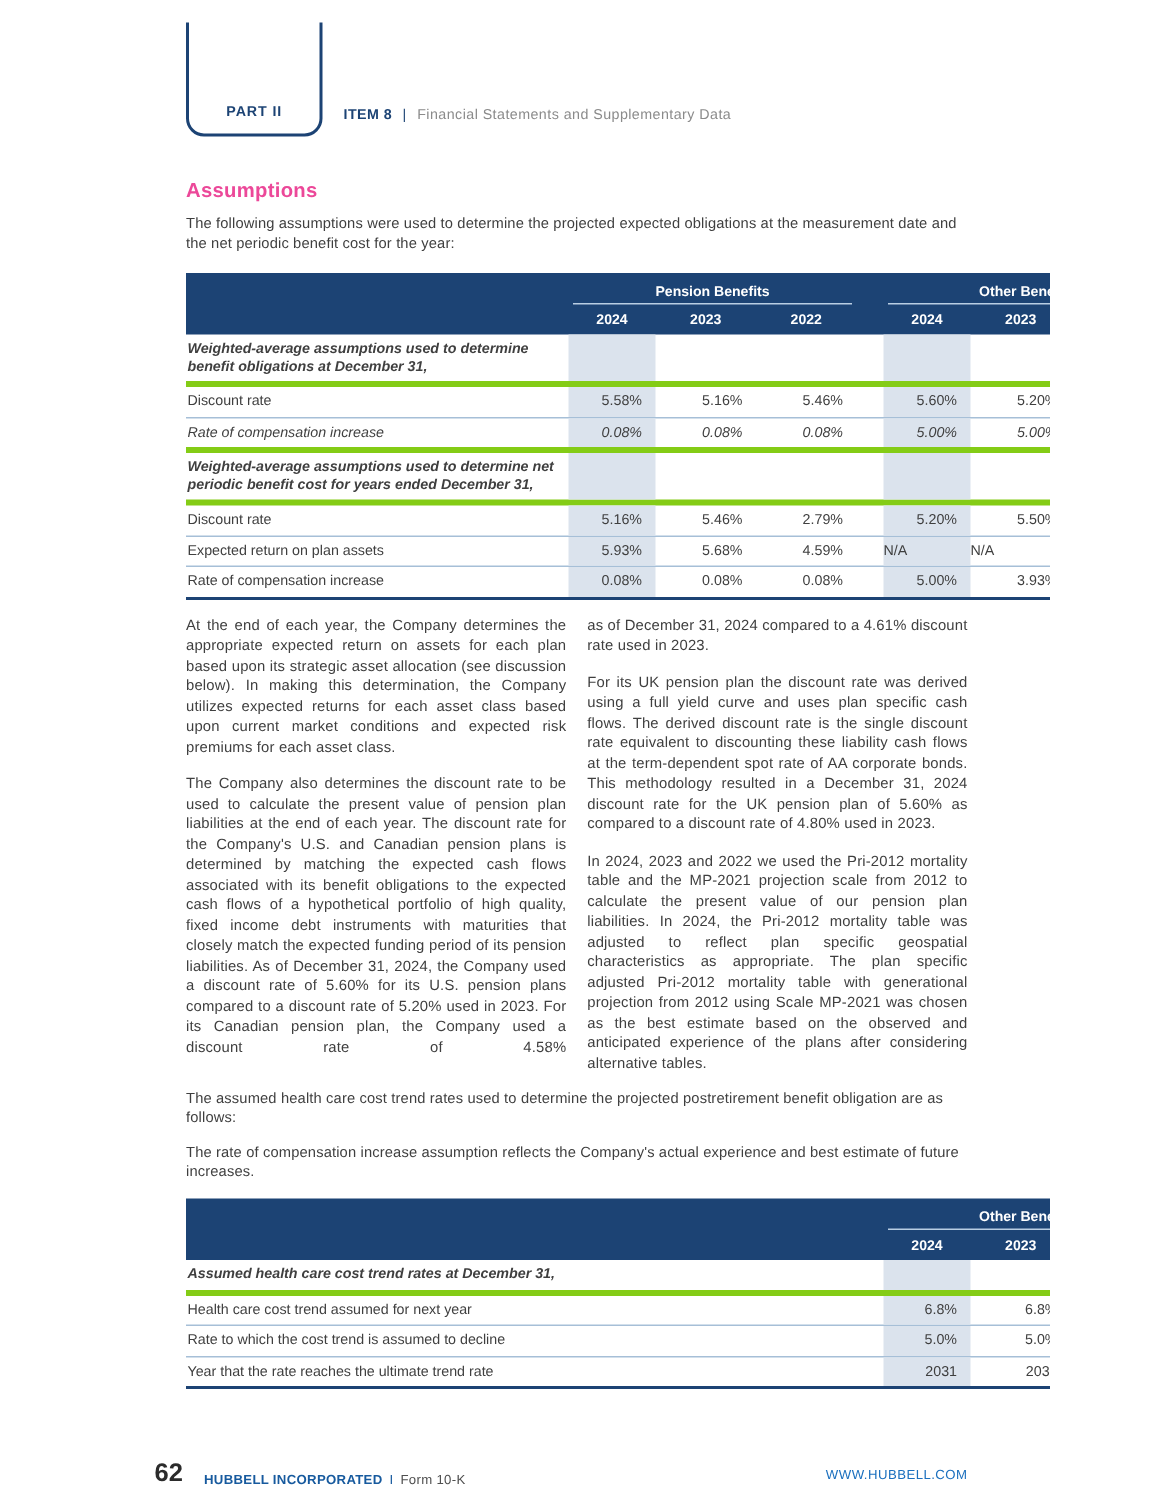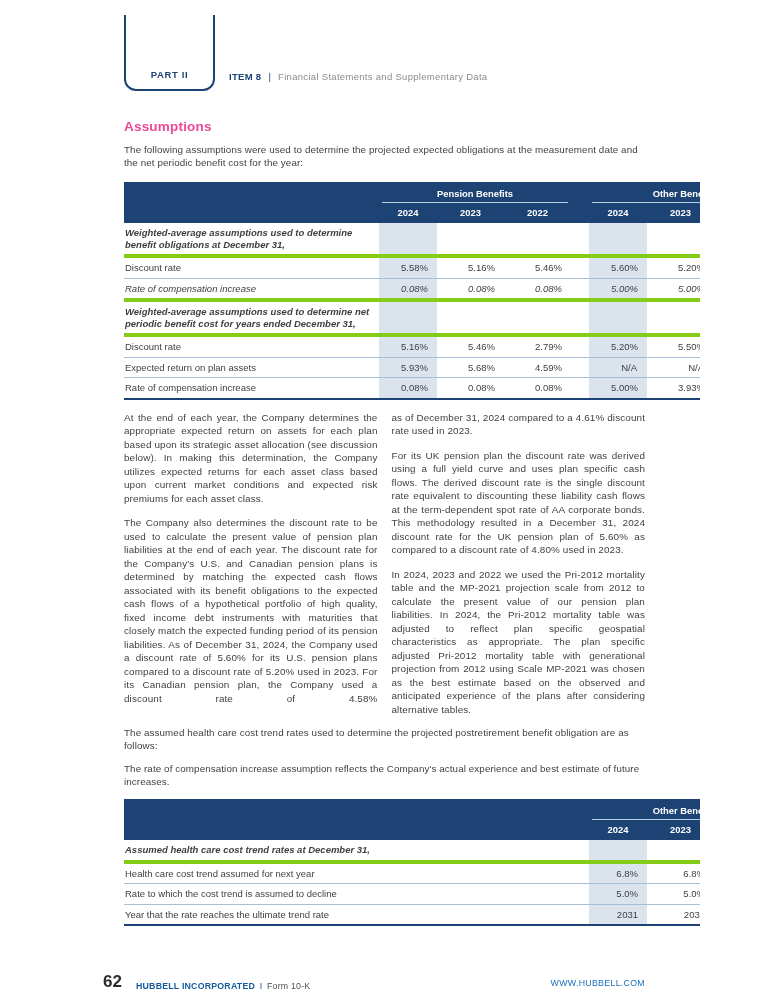--- a/index.html
+++ b/index.html
@@ -29,21 +29,21 @@
   .tbl { width:657px; border-bottom:2px solid #1c4374; margin-bottom:11px; }
   .grid1 { display:grid; grid-template-columns:255px 58px 67px 67px 18px 58px 67px 67px; }
   .grid2 { display:grid; grid-template-columns:465px 58px 67px 67px; }
   .band { background:#1c4374; color:#ffffff; padding-top:4px; }
   .band .group { grid-column:span 3; text-align:center; font-size:9.4px; font-weight:bold;
                  border-bottom:1.5px solid #b9cee3; padding:2px 0 3px; margin:0 3px; }
   .band .yr { text-align:center; font-size:9.4px; font-weight:bold; padding:4px 0 5px; }
   .trow > div { font-size:9.5px; }
   .rlabel { padding:4px 8px 4px 1px; line-height:11.5px; }
   .v { text-align:right; padding:4px 9px 4px 0; }
-  .v.na { text-align:right; padding-right:10px; }
+  .v.na { text-align:left; padding-right:10px; }
   .shade { background:#dbe3ed; }
   .b-light { border-bottom:1px solid #a6bfd7; }
   .b-dark  { border-bottom:4px solid #84cc16;font-style:italic; }
   .sec .rlabel { font-weight:bold; }
   
   .cols { display:flex; gap:14px; margin-top:3px; }
   .col { flex:1; font-size:9.9px; line-height:13.5px; text-align:justify; letter-spacing:.12px; }
   .col p { margin-bottom:11px; }
   .col p.cont { text-align-last:justify; }
   .fullp { font-size:9.8px; line-height:12.5px; margin-bottom:11px; letter-spacing:.1px; max-width:660px; }

